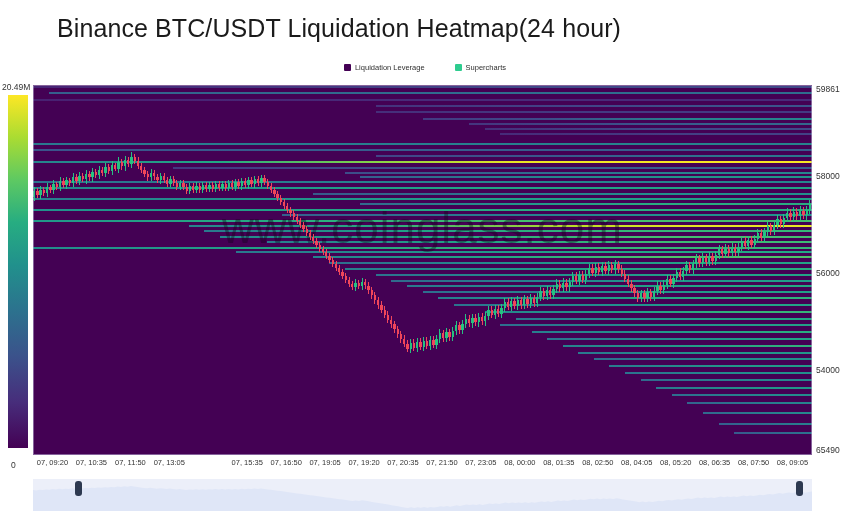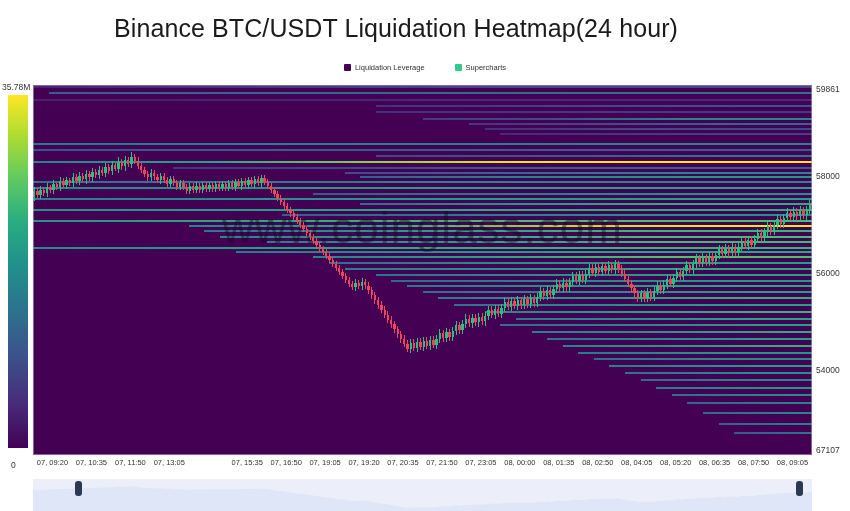--- a/index.html
+++ b/index.html
@@ -3,21 +3,21 @@
 <meta charset="utf-8">
 <title>Binance BTC/USDT Liquidation Heatmap(24 hour)</title>
 <style>
   html,body{margin:0;padding:0;background:#ffffff;}
   body{width:850px;height:511px;overflow:hidden;
        font-family:"Liberation Sans","DejaVu Sans",sans-serif;
        -webkit-font-smoothing:antialiased;}
   #app{position:relative;width:850px;height:511px;background:#fff;}
 
   
-  .title{position:absolute;left:0;top:14px;width:678px;text-align:right;
+  .title{position:absolute;left:0;top:14px;width:678px;text-align:center;
          font-size:25px;color:#1b1b1b;letter-spacing:.1px;font-weight:400;}
 
   
   .legend{position:absolute;top:63px;left:0;width:850px;
           display:flex;justify-content:center;align-items:center;gap:30px;}
   .lg-item{display:flex;align-items:center;gap:4px;}
   .lg-sw{width:7px;height:7px;display:inline-block;border-radius:1px;}
   .lg-tx{font-size:7.5px;color:#2f2f2f;line-height:9px;}
 
   
@@ -72,21 +72,21 @@
     <div class="lg-item">
       <span class="lg-sw" style="background: rgb(68, 1, 84);"></span>
       <span class="lg-tx">Liquidation Leverage</span>
     </div>
     <div class="lg-item">
       <span class="lg-sw" style="background: rgb(46, 204, 143);"></span>
       <span class="lg-tx">Supercharts</span>
     </div>
   </div>
 
-  <div class="cbar-top">35.78M</div>
+  <div class="cbar-top">20.49M</div>
   <div class="cbar-wrap">
     <div class="cbar"></div>
   </div>
   <div class="cbar-bot">0</div>
 
   <div class="plot">
     <div class="bands" id="bands">
         <div class="band" style="left: 0px; width: 779px; top: 0.99474px; background: linear-gradient(to right, rgb(72, 36, 117) 0%, rgb(68, 55, 128) 31%, rgb(63, 73, 136) 62%);"></div>
         <div class="band" style="left: 15.58px; width: 763.42px; top: 6.833px; background: linear-gradient(to right, rgb(53, 95, 141) 0%, rgb(49, 105, 141) 28.6%, rgb(46, 110, 142) 69.4%);"></div>
         <div class="band" style="left: 0px; width: 779px; top: 13.6443px; background: linear-gradient(to right, rgb(72, 33, 114) 0%, rgb(71, 42, 121) 50%);"></div>
@@ -628,21 +628,21 @@
         <div class="wick" style="left: 776.42px; top: 114.67px; height: 14.01px; background: rgb(38, 194, 129);"></div>
       </div>
   </div>
   <div class="plot-border"></div>
 
   <div id="ylabels">
       <div class="ylab" style="top: 84px;">59861</div>
       <div class="ylab" style="top: 170.542px;">58000</div>
       <div class="ylab" style="top: 267.846px;">56000</div>
       <div class="ylab" style="top: 365.151px;">54000</div>
-      <div class="ylab" style="top: 445px;">67107</div>
+      <div class="ylab" style="top: 445px;">65490</div>
     </div>
   <div class="xaxis" id="xlabels">
       <div class="xlab" style="left: 19.5px;">07, 09:20</div>
       <div class="xlab" style="left: 58.4px;">07, 10:35</div>
       <div class="xlab" style="left: 97.4px;">07, 11:50</div>
       <div class="xlab" style="left: 136.3px;">07, 13:05</div>
       <div class="xlab" style="left: 175.3px; margin-top: 26px;">07, 14:20</div>
       <div class="xlab" style="left: 214.2px;">07, 15:35</div>
       <div class="xlab" style="left: 253.2px;">07, 16:50</div>
       <div class="xlab" style="left: 292.1px;">07, 19:05</div>

